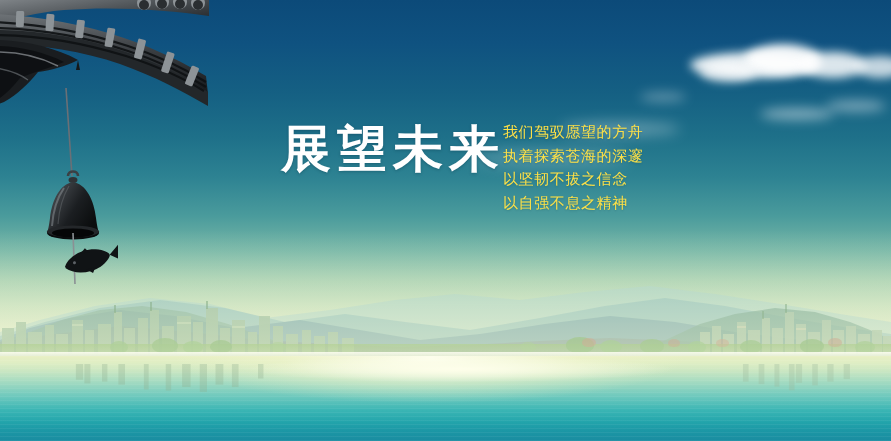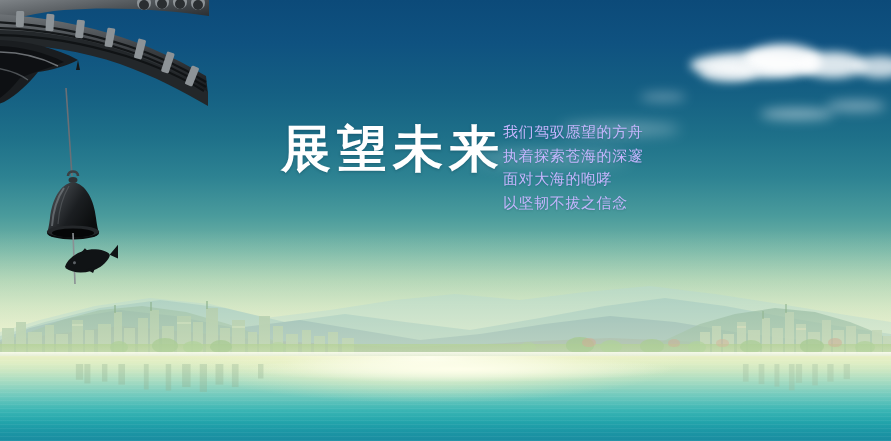--- a/index.html
+++ b/index.html
@@ -177,21 +177,21 @@
   }
   .poem {
     position: absolute;
     left: 503px;
     top: 120px;
     width: 320px;
   }
   .poem-line {
     font-size: 15px;
     line-height: 23.5px;
-    color: #c4b5fd;
+    color: #fde047;
     letter-spacing: .6px;
     white-space: nowrap;
     text-shadow: 0 1px 2px rgba(0,60,70,.22);
   }
   .poem-line.dim { color: #f4fbf6; }
 
   
   .haze {
     position: absolute;
     left: 0; top: 230px;
@@ -488,17 +488,17 @@
         <path d="M24,21 L29,26 L33,21 Z" fill="#101315"></path>
       </g>
     </svg>
   </div>
 
   <div class="title">展望未来</div>
 
   <div class="poem">
     <div class="poem-line">我们驾驭愿望的方舟</div>
     <div class="poem-line">执着探索苍海的深邃</div>
-    <div class="poem-line">面对大海的咆哮</div>
     <div class="poem-line">以坚韧不拔之信念</div>
+    <div class="poem-line">以自强不息之精神</div>
   </div>
 
 </div>
 
 </body></html>

